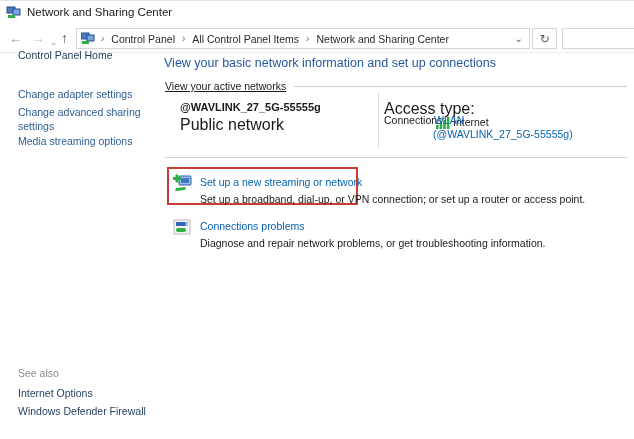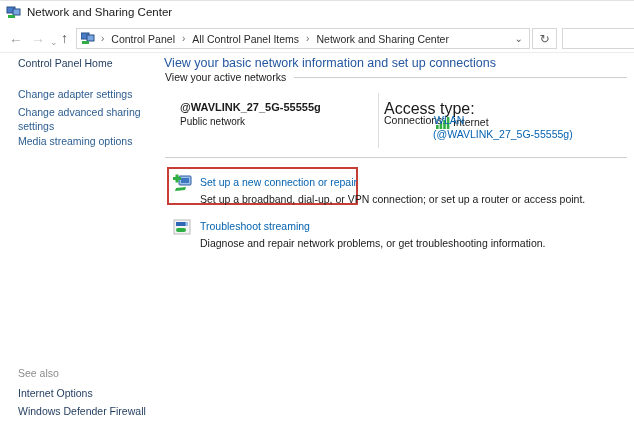--- a/index.html
+++ b/index.html
@@ -35,36 +35,36 @@
     border:1px solid var(--border,#d6d6d6);display:flex;align-items:center;justify-content:center;
     color:#5a5a5a;font-size:12px;background:#fff;
   }
   .searchbox{
     position:absolute;left:562px;top:3px;width:90px;height:21px;box-sizing:border-box;
     border:1px solid var(--border,#d6d6d6);outline:none;font-size:10.5px;padding:0 4px;
     font-family:inherit;background:#fff;
   }
   
   .side{font-size:10.5px;cursor:pointer;}
-  .cp-home{left:18px;top:56px;color:var(--navy,#1f3a5c);}
+  .cp-home{left:18px;top:48px;color:var(--navy,#1f3a5c);}
   .s-adapter{left:18px;top:87px;color:var(--sidebar-link,#2c5d91);}
   .s-advanced{left:18px;top:104px;color:var(--sidebar-link,#2c5d91);width:134px;white-space:normal;line-height:14px;}
   .s-media{left:18px;top:134px;color:var(--sidebar-link,#2c5d91);}
   .see-also{left:18px;top:366px;color:var(--muted,#8c8c8c);cursor:default;}
   .s-inet{left:18px;top:386px;color:var(--navy,#1f3a5c);}
   .s-fw{left:18px;top:404px;color:var(--navy,#1f3a5c);}
   
   .heading{left:164px;top:55px;font-size:12.5px;color:var(--heading,#2457a0);}
   .sectionrow{position:absolute;left:165px;width:462px;display:flex;align-items:center;gap:8px;}
   .sectionrow .lbl{font-size:10.5px;color:#1a1a1a;white-space:nowrap;}
   .sectionrow .rule{flex:1;border-top:1px solid var(--rule,#cfcfcf);margin-top:1px;}
-  .row-active{top:70px;}
+  .row-active{top:79px;text-decoration:underline;}
   .row-settings{top:155px;}
   .net-name{left:180px;top:100px;font-size:11px;font-weight:bold;color:#1a1a1a;}
-  .net-type{left:180px;top:115px;font-size:10px;color:#1a1a1a;}
+  .net-type{left:180px;top:115px;font-size:16px;color:#1a1a1a;}
   .vdivider{left:378px;top:92px;height:55px;width:0;border-left:1px solid #dcdcdc;}
   .acc-lbl{left:384px;top:99px;font-size:16px;}
   .acc-val{left:453px;top:99px;font-size:10.5px;margin-top:16px;}
   .con-lbl{left:384px;top:113px;font-size:10.5px;}
   .wifi-ic{left:436px;top:114px;width:14px;height:12px;}
   .con-link{left:434px;top:113px;font-size:10.5px;color:var(--link,#0663b1);cursor:pointer;}
   .con-link2{left:433px;top:127px;font-size:10.5px;color:var(--link,#0663b1);cursor:pointer;}
   .redbox{left:167px;top:166px;width:191px;height:38px;box-sizing:border-box;border:2px solid var(--red,#c63d35);}
   .task-ic1{left:171px;top:171px;width:22px;height:22px;}
   .task-ic2{left:171px;top:215px;width:22px;height:22px;}
@@ -163,27 +163,27 @@
 
   <span class="abs task-ic1">
     <svg width="22" height="22" viewBox="0 0 22 22">
       <rect x="8" y="4" width="12" height="9" rx="1" fill="#9cc0ea" stroke="#2d5c9e" stroke-width="1"></rect>
       <rect x="10" y="6" width="8" height="5" fill="#3e77c0"></rect>
       <rect x="2" y="5" width="8" height="3" fill="#2fae44"></rect>
       <rect x="4.5" y="2.5" width="3" height="8" fill="#2fae44"></rect>
       <polygon points="5,16 15,15 14,18 4,19" fill="#2fae44"></polygon>
     </svg>
   </span>
-  <span class="abs task-title t1">Set up a new connection or repair</span>
+  <span class="abs task-title t1">Set up a new streaming or network</span>
   <span class="abs task-desc d1">Set up a broadband, dial-up, or VPN connection; or set up a router or access point.</span>
 
   <span class="abs task-ic2">
     <svg width="22" height="22" viewBox="0 0 22 22">
       <rect x="3" y="4" width="16" height="14" fill="#f4f4f4" stroke="#b9b9b9" stroke-width="1"></rect>
       <rect x="5" y="6" width="12" height="4" fill="#3166b4"></rect>
       <rect x="14.5" y="6" width="2.5" height="4" fill="#9cc0ea"></rect>
       <rect x="5" y="12" width="10" height="4" rx="2" fill="#2fae44"></rect>
     </svg>
   </span>
-  <span class="abs task-title t2">Troubleshoot streaming</span>
+  <span class="abs task-title t2">Connections problems</span>
   <span class="abs task-desc d2">Diagnose and repair network problems, or get troubleshooting information.</span>
 
 </div>
 
 </body></html>

